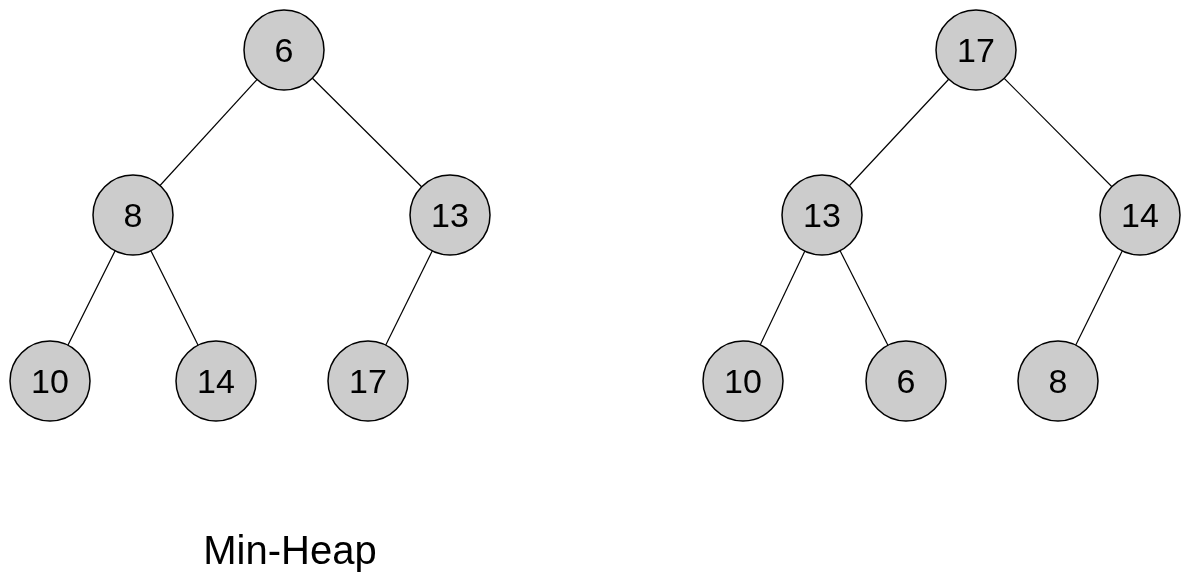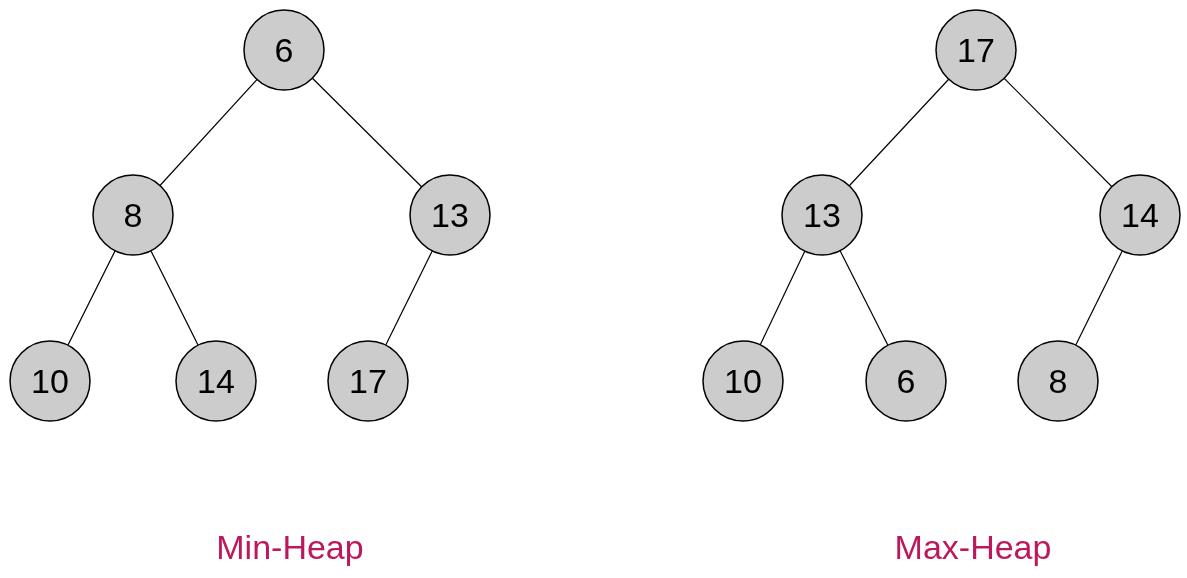--- a/index.html
+++ b/index.html
@@ -36,22 +36,22 @@
     fill: #000000;
     font-family: "Liberation Sans", sans-serif;
     font-size: 34px;
     text-anchor: middle;
   }
   .tree-label {
     position: absolute;
     top: 528px;
     width: 320px;
     text-align: center;
-    font-size: 34px;
-    color: #be185d;
+    font-size: 40px;
+    color: #000000;
     white-space: nowrap;
   }
   #label-min { left: 130px; }
   #label-max { left: 813px; }
 </style>
 </head>
 <body>
 
 <div class="canvas">
   <svg class="diagram" viewBox="0 0 1187 578" xmlns="http://www.w3.org/2000/svg">
@@ -112,14 +112,13 @@
           <circle cx="906" cy="381" r="40" class="tree-node-circle" fill="#cccccc" stroke="#000000"></circle>
           <text x="906" y="393" class="tree-node-value">6</text>
         </g>
         <g>
           <circle cx="1058" cy="381" r="40" class="tree-node-circle" fill="#cccccc" stroke="#000000"></circle>
           <text x="1058" y="393" class="tree-node-value">8</text>
         </g>
       </g>
     </svg>
   <div class="tree-label" id="label-min">Min-Heap</div>
-  <div class="tree-label" id="label-max">Max-Heap</div>
 </div>
 
 </body></html>

